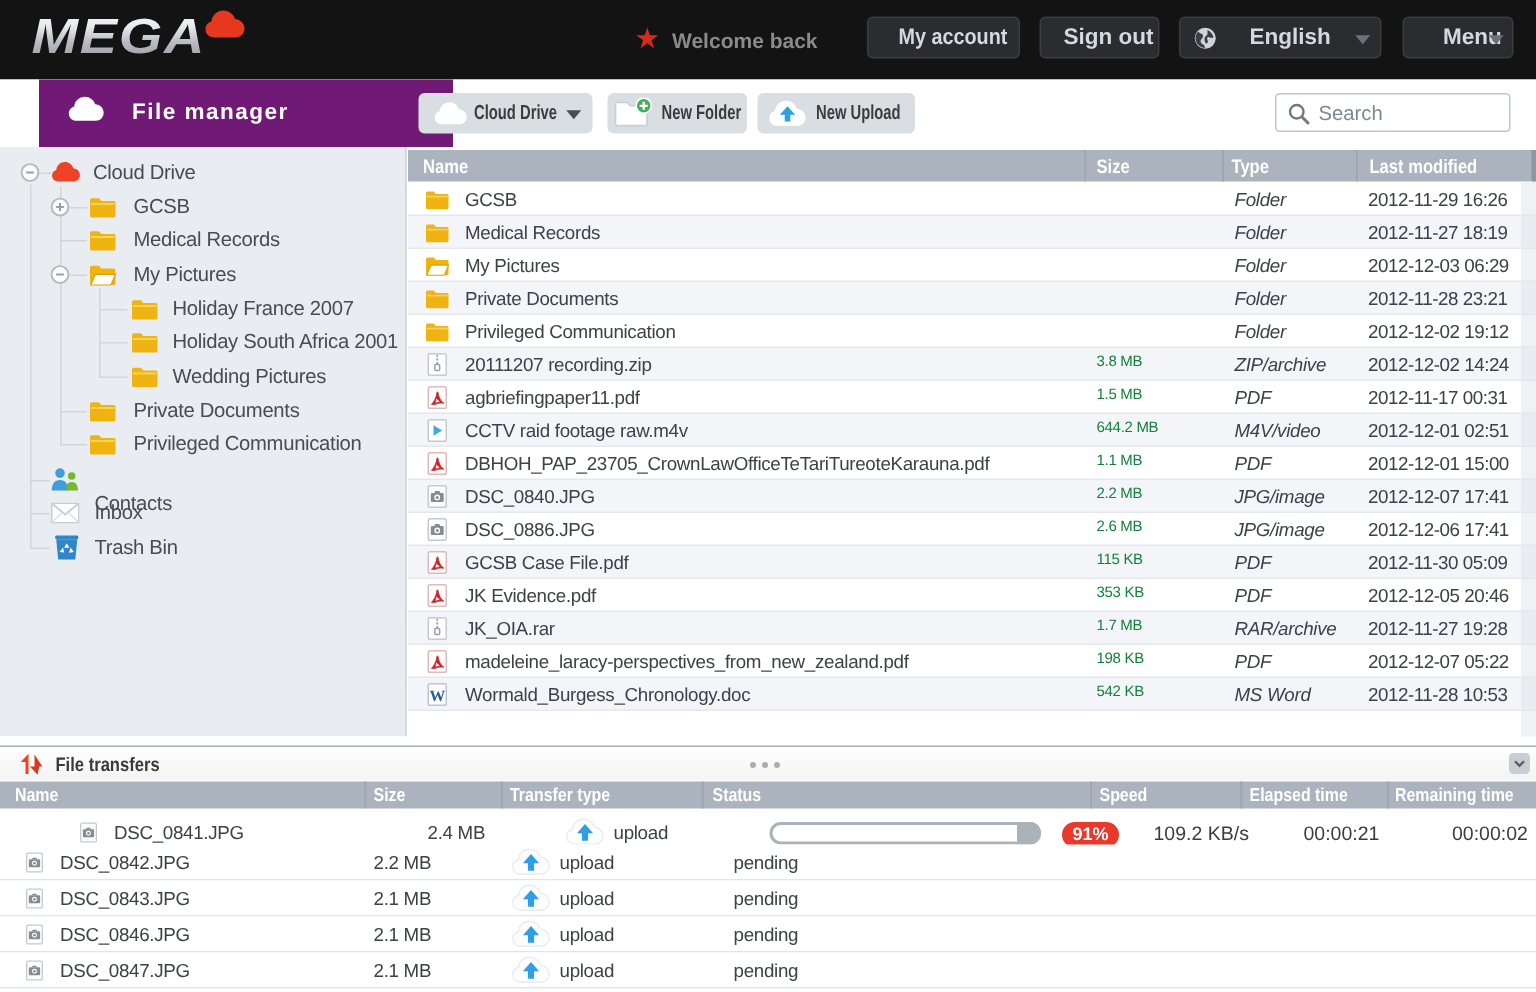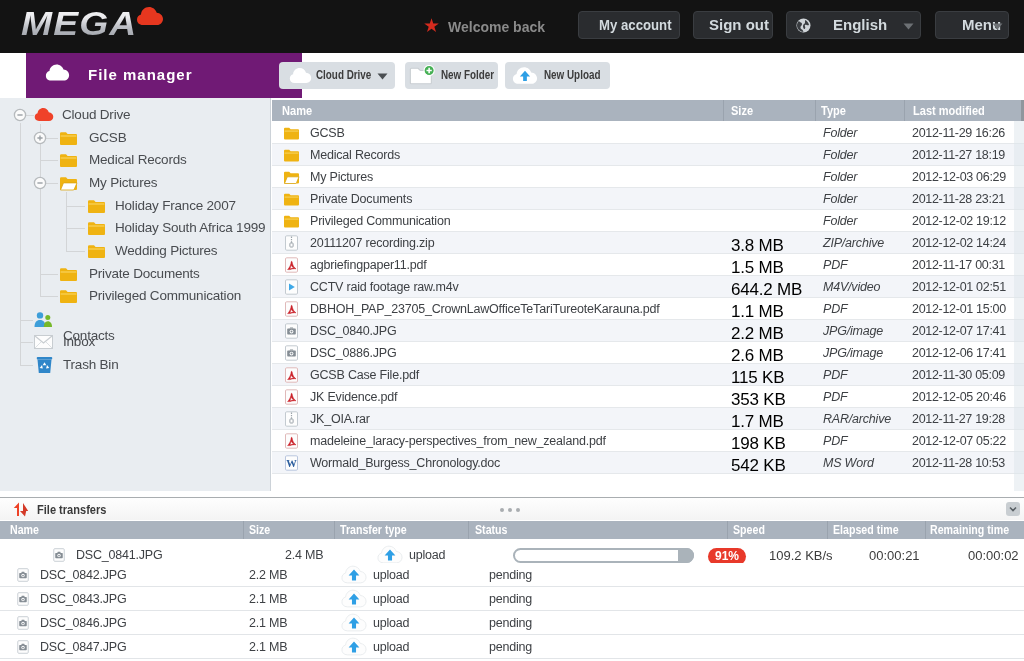--- a/index.html
+++ b/index.html
@@ -33,21 +33,21 @@
 .tline { position:absolute; background:#d3d5d7; }
 
 
 #content { position:absolute; left:272px; top:98px; width:752px; height:393px; background:#fff; }
 #thead { position:absolute; left:0; top:2px; width:752px; height:21px; background:#aab3be; }
 #thead .hc { position:absolute; top:3px; color:#fff; font-size:13px; font-weight:bold; transform:scaleX(0.85); transform-origin:0 50%; white-space:nowrap; }
 #thead .sep { position:absolute; top:0; width:1px; height:21px; background:#9aa3ae; }
 .frow { position:absolute; left:0; width:752px; height:22px; border-bottom:1px solid #e5e8eb; }
 .frow.alt { background:#f3f5f9; }
 .frow .nm { position:absolute; left:38px; top:4px; font-size:12.5px; letter-spacing:-0.2px; color:#3e4145; white-space:nowrap; }
-.frow .sz { position:absolute; left:459px; top:4px; font-size:17px; letter-spacing:-0.2px; color:#000000; }
+.frow .sz { position:absolute; left:459px; top:4px; font-size:10px; letter-spacing:-0.2px; color:#15803d; }
 .frow .tp { position:absolute; left:551px; top:4px; font-size:12.5px; letter-spacing:-0.2px; color:#3e4145; font-style:italic; }
 .frow .dt { position:absolute; left:640px; top:4px; font-size:12.5px; letter-spacing:-0.3px; color:#3e4145; }
 .frow .ic { position:absolute; left:11px; top:3px; width:17px; height:16px; }
 
 
 #transfers { position:absolute; left:0; top:491px; width:1024px; height:170px; background:#fff; }
 #tbar { position:absolute; left:0; top:6px; width:1024px; height:23px; background:linear-gradient(#fefefe,#f4f4f4); border-top:1px solid #a9adb0; }
 #tbar .tt { position:absolute; left:37px; top:4px; font-size:13px; font-weight:bold; color:#3a3a3a; transform:scaleX(0.85); transform-origin:0 50%; }
 #tbar .dots { position:absolute; left:500px; top:10px; line-height:0; }
 #tbar .dots i { display:inline-block; vertical-align:top; width:4px; height:4px; border-radius:50%; background:#a9adb0; margin-right:4px; }
@@ -118,20 +118,27 @@
       </svg>
       <span style="position:absolute;left:36px;top:5px;">New Folder</span>
     </div>
     <div class="tbtn" style="left:505px;width:105px;">
       <svg style="position:absolute;left:7px;top:4px" width="26" height="19" viewBox="0 0 28 20">
         <path d="M7 19 C3 19 1 16.5 1 13.5 C1 11 2.6 9 5 8.4 C5.2 4.3 8.7 1 13 1 C16.6 1 19.7 3.4 20.7 6.7 C24.2 6.9 27 9.6 27 13 C27 16.3 24.5 19 21 19 Z" fill="#fff"></path>
         <path d="M14 5 L19.5 11 L16 11 L16 16 L12 16 L12 11 L8.5 11 Z" fill="#2e9fe5"></path>
       </svg>
       <span style="position:absolute;left:39px;top:5px;">New Upload</span>
     </div>
+    <div id="searchbox">
+      <svg style="position:absolute;left:7px;top:5px" width="16" height="16" viewBox="0 0 16 16">
+        <circle cx="6.5" cy="6.5" r="4.5" fill="none" stroke="#71797f" stroke-width="1.6"></circle>
+        <path d="M10 10 L14 14" stroke="#71797f" stroke-width="2" stroke-linecap="round"></path>
+      </svg>
+      <span>Search</span>
+    </div>
   </div>
 
   <div id="sidebar">
     <div class="tline" style="left:20px;top:25px;width:1px;height:243px;"></div>
     <div class="tline" style="left:40px;top:26px;width:1px;height:173px;"></div>
     <div class="tline" style="left:66px;top:94px;width:1px;height:60px;"></div>
     <div class="tline" style="left:26px;top:17px;width:8px;height:1px;"></div>
     <div class="tline" style="left:20px;top:222px;width:13px;height:1px;"></div>
     <div class="tline" style="left:20px;top:244px;width:13px;height:1px;"></div>
     <div class="tline" style="left:20px;top:267px;width:13px;height:1px;"></div>
@@ -176,21 +183,21 @@
       </svg>
     <svg style="position:absolute;left:87px;top:100px" width="19" height="16" viewBox="0 0 19 16">
         <path d="M1 3.4 Q1 2.2 2.2 2.2 L7 2.2 L8.6 4 L17 4 Q18 4 18 5 L18 14 Q18 15 17 15 L2 15 Q1 15 1 14 Z" fill="#efb312"></path>
         <path d="M1.6 6 L17.4 6" stroke="#f8d35c" stroke-width="1.2"></path>
       </svg>
     <div class="tnode" style="left:115px;top:100px;font-size:13.5px;">Holiday France 2007</div>
     <svg style="position:absolute;left:87px;top:122px" width="19" height="16" viewBox="0 0 19 16">
         <path d="M1 3.4 Q1 2.2 2.2 2.2 L7 2.2 L8.6 4 L17 4 Q18 4 18 5 L18 14 Q18 15 17 15 L2 15 Q1 15 1 14 Z" fill="#efb312"></path>
         <path d="M1.6 6 L17.4 6" stroke="#f8d35c" stroke-width="1.2"></path>
       </svg>
-    <div class="tnode" style="left:115px;top:122px;font-size:13.5px;">Holiday South Africa 1999</div>
+    <div class="tnode" style="left:115px;top:122px;font-size:13.5px;">Holiday South Africa 2001</div>
     <svg style="position:absolute;left:87px;top:145px" width="19" height="16" viewBox="0 0 19 16">
         <path d="M1 3.4 Q1 2.2 2.2 2.2 L7 2.2 L8.6 4 L17 4 Q18 4 18 5 L18 14 Q18 15 17 15 L2 15 Q1 15 1 14 Z" fill="#efb312"></path>
         <path d="M1.6 6 L17.4 6" stroke="#f8d35c" stroke-width="1.2"></path>
       </svg>
     <div class="tnode" style="left:115px;top:145px;font-size:13.5px;">Wedding Pictures</div>
     <svg style="position:absolute;left:59px;top:168px" width="19" height="16" viewBox="0 0 19 16">
         <path d="M1 3.4 Q1 2.2 2.2 2.2 L7 2.2 L8.6 4 L17 4 Q18 4 18 5 L18 14 Q18 15 17 15 L2 15 Q1 15 1 14 Z" fill="#efb312"></path>
         <path d="M1.6 6 L17.4 6" stroke="#f8d35c" stroke-width="1.2"></path>
       </svg>
     <div class="tnode" style="left:89px;top:168px;font-size:13.5px;">Private Documents</div>

